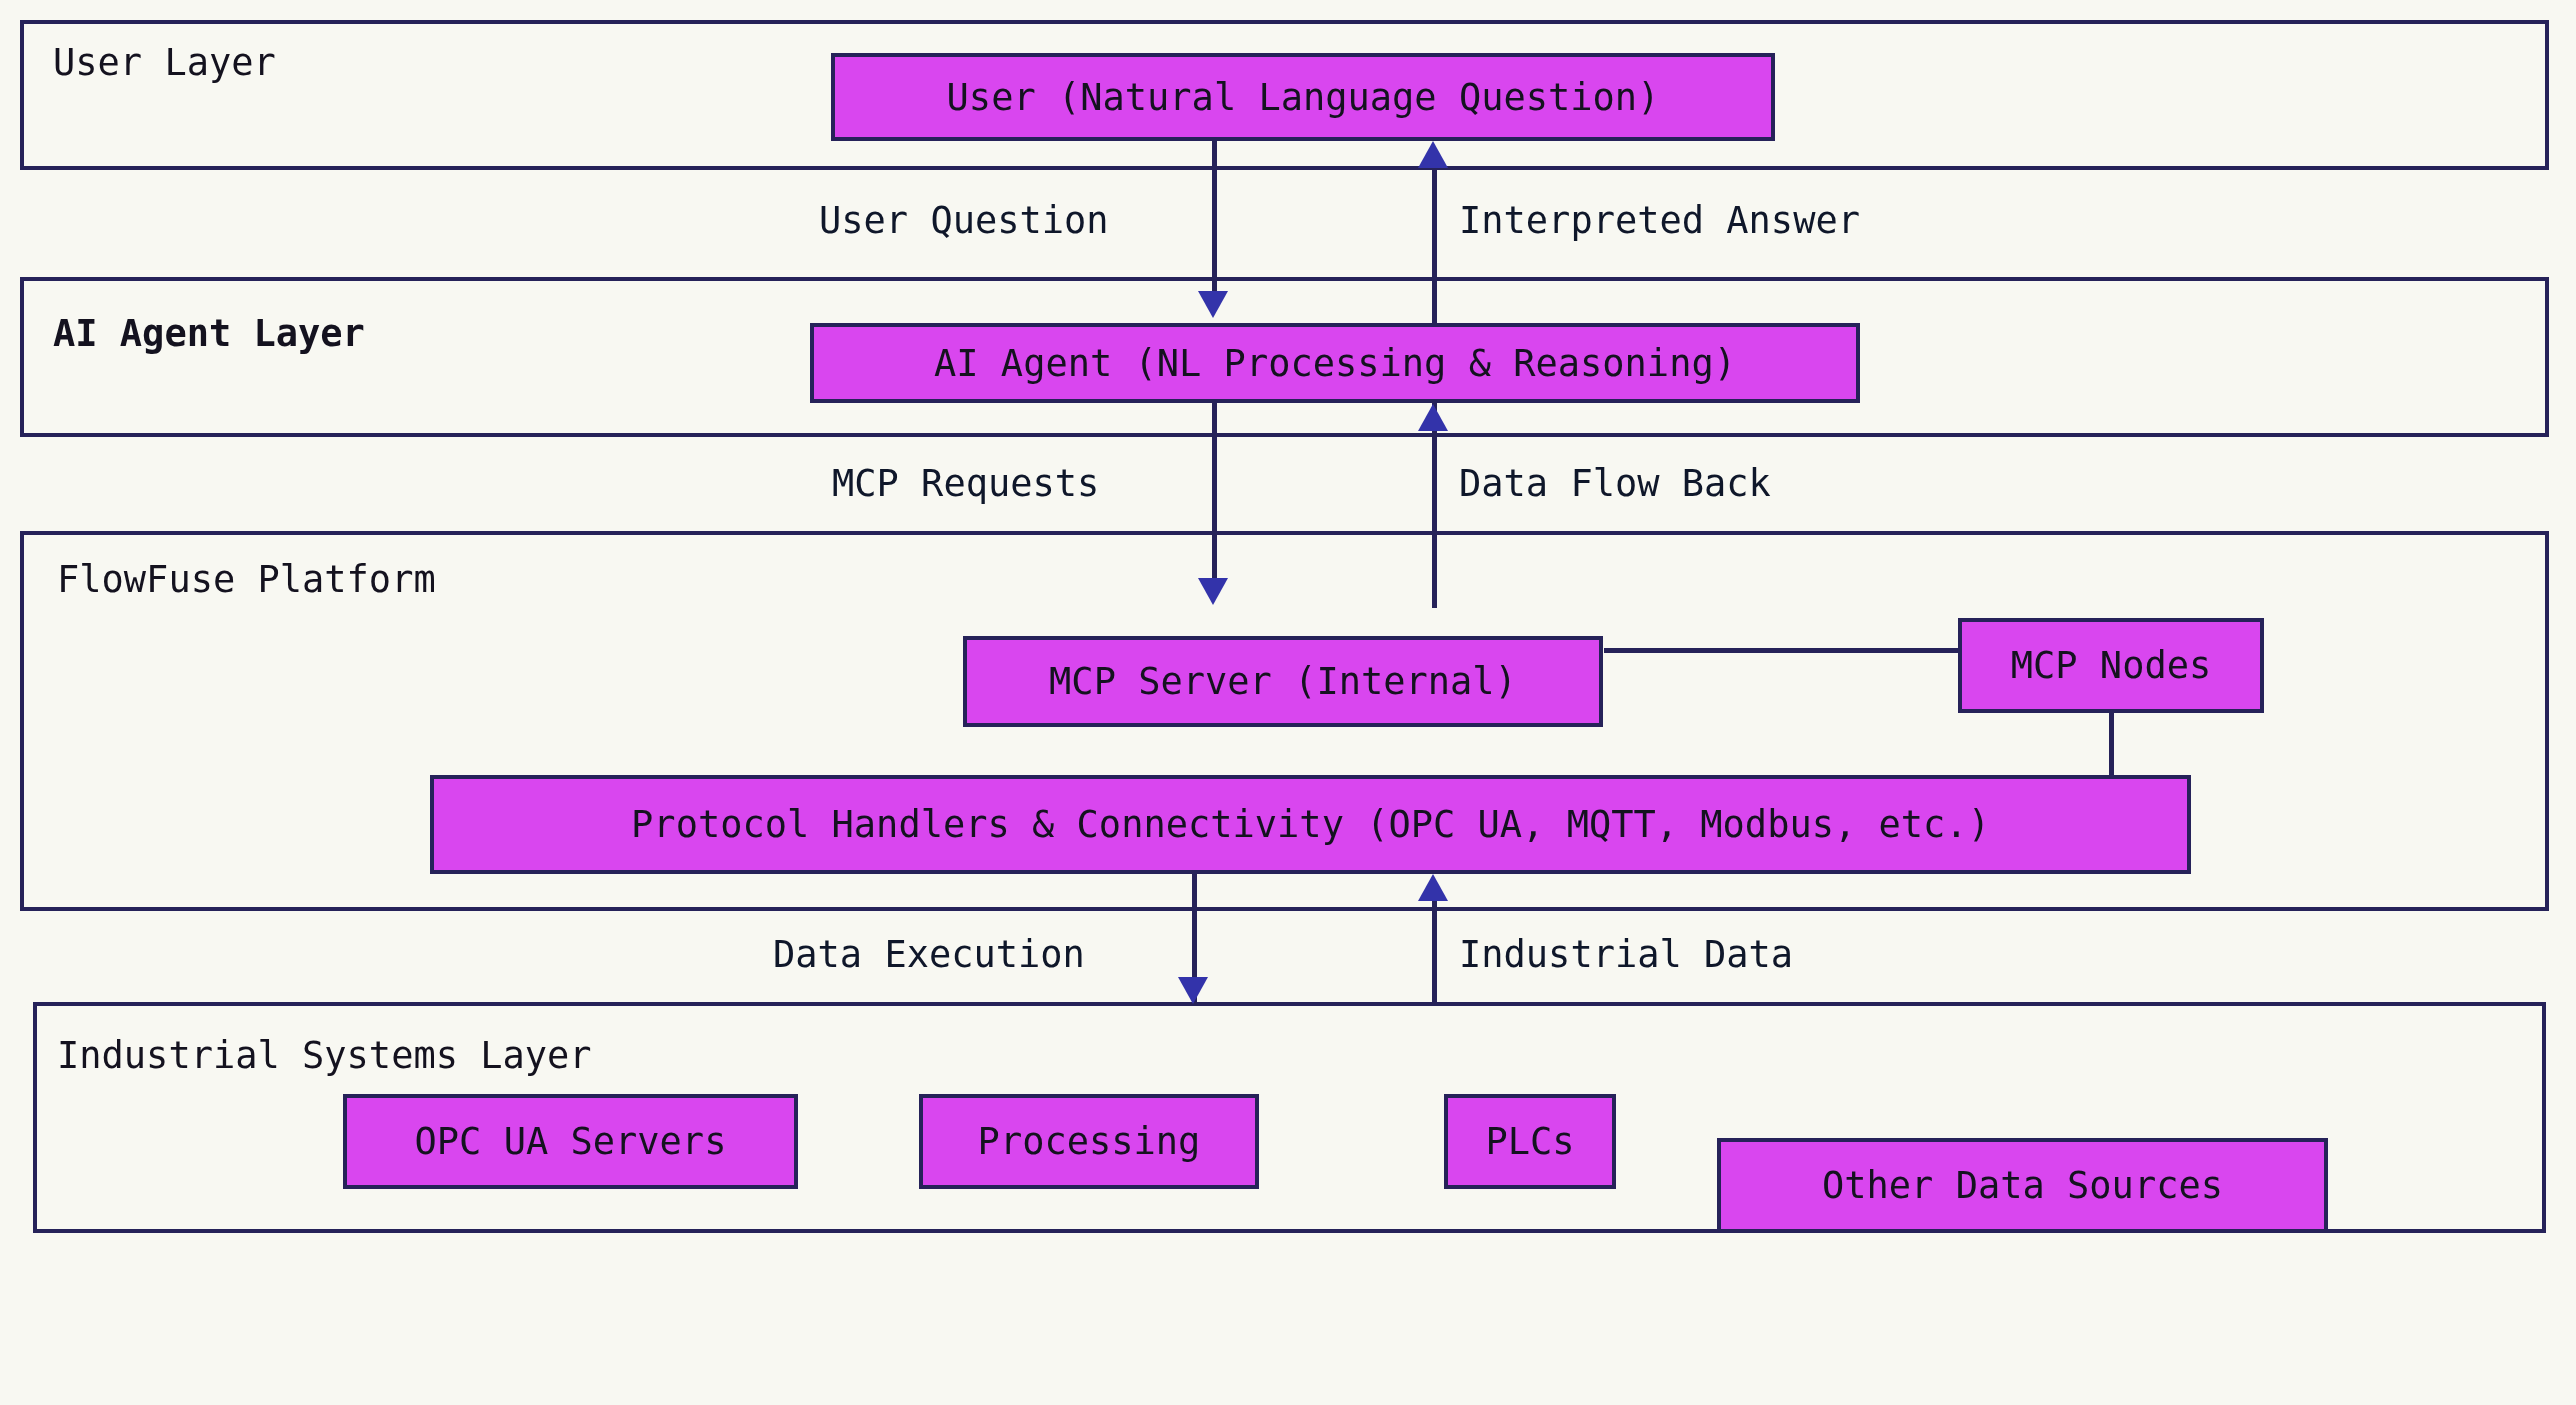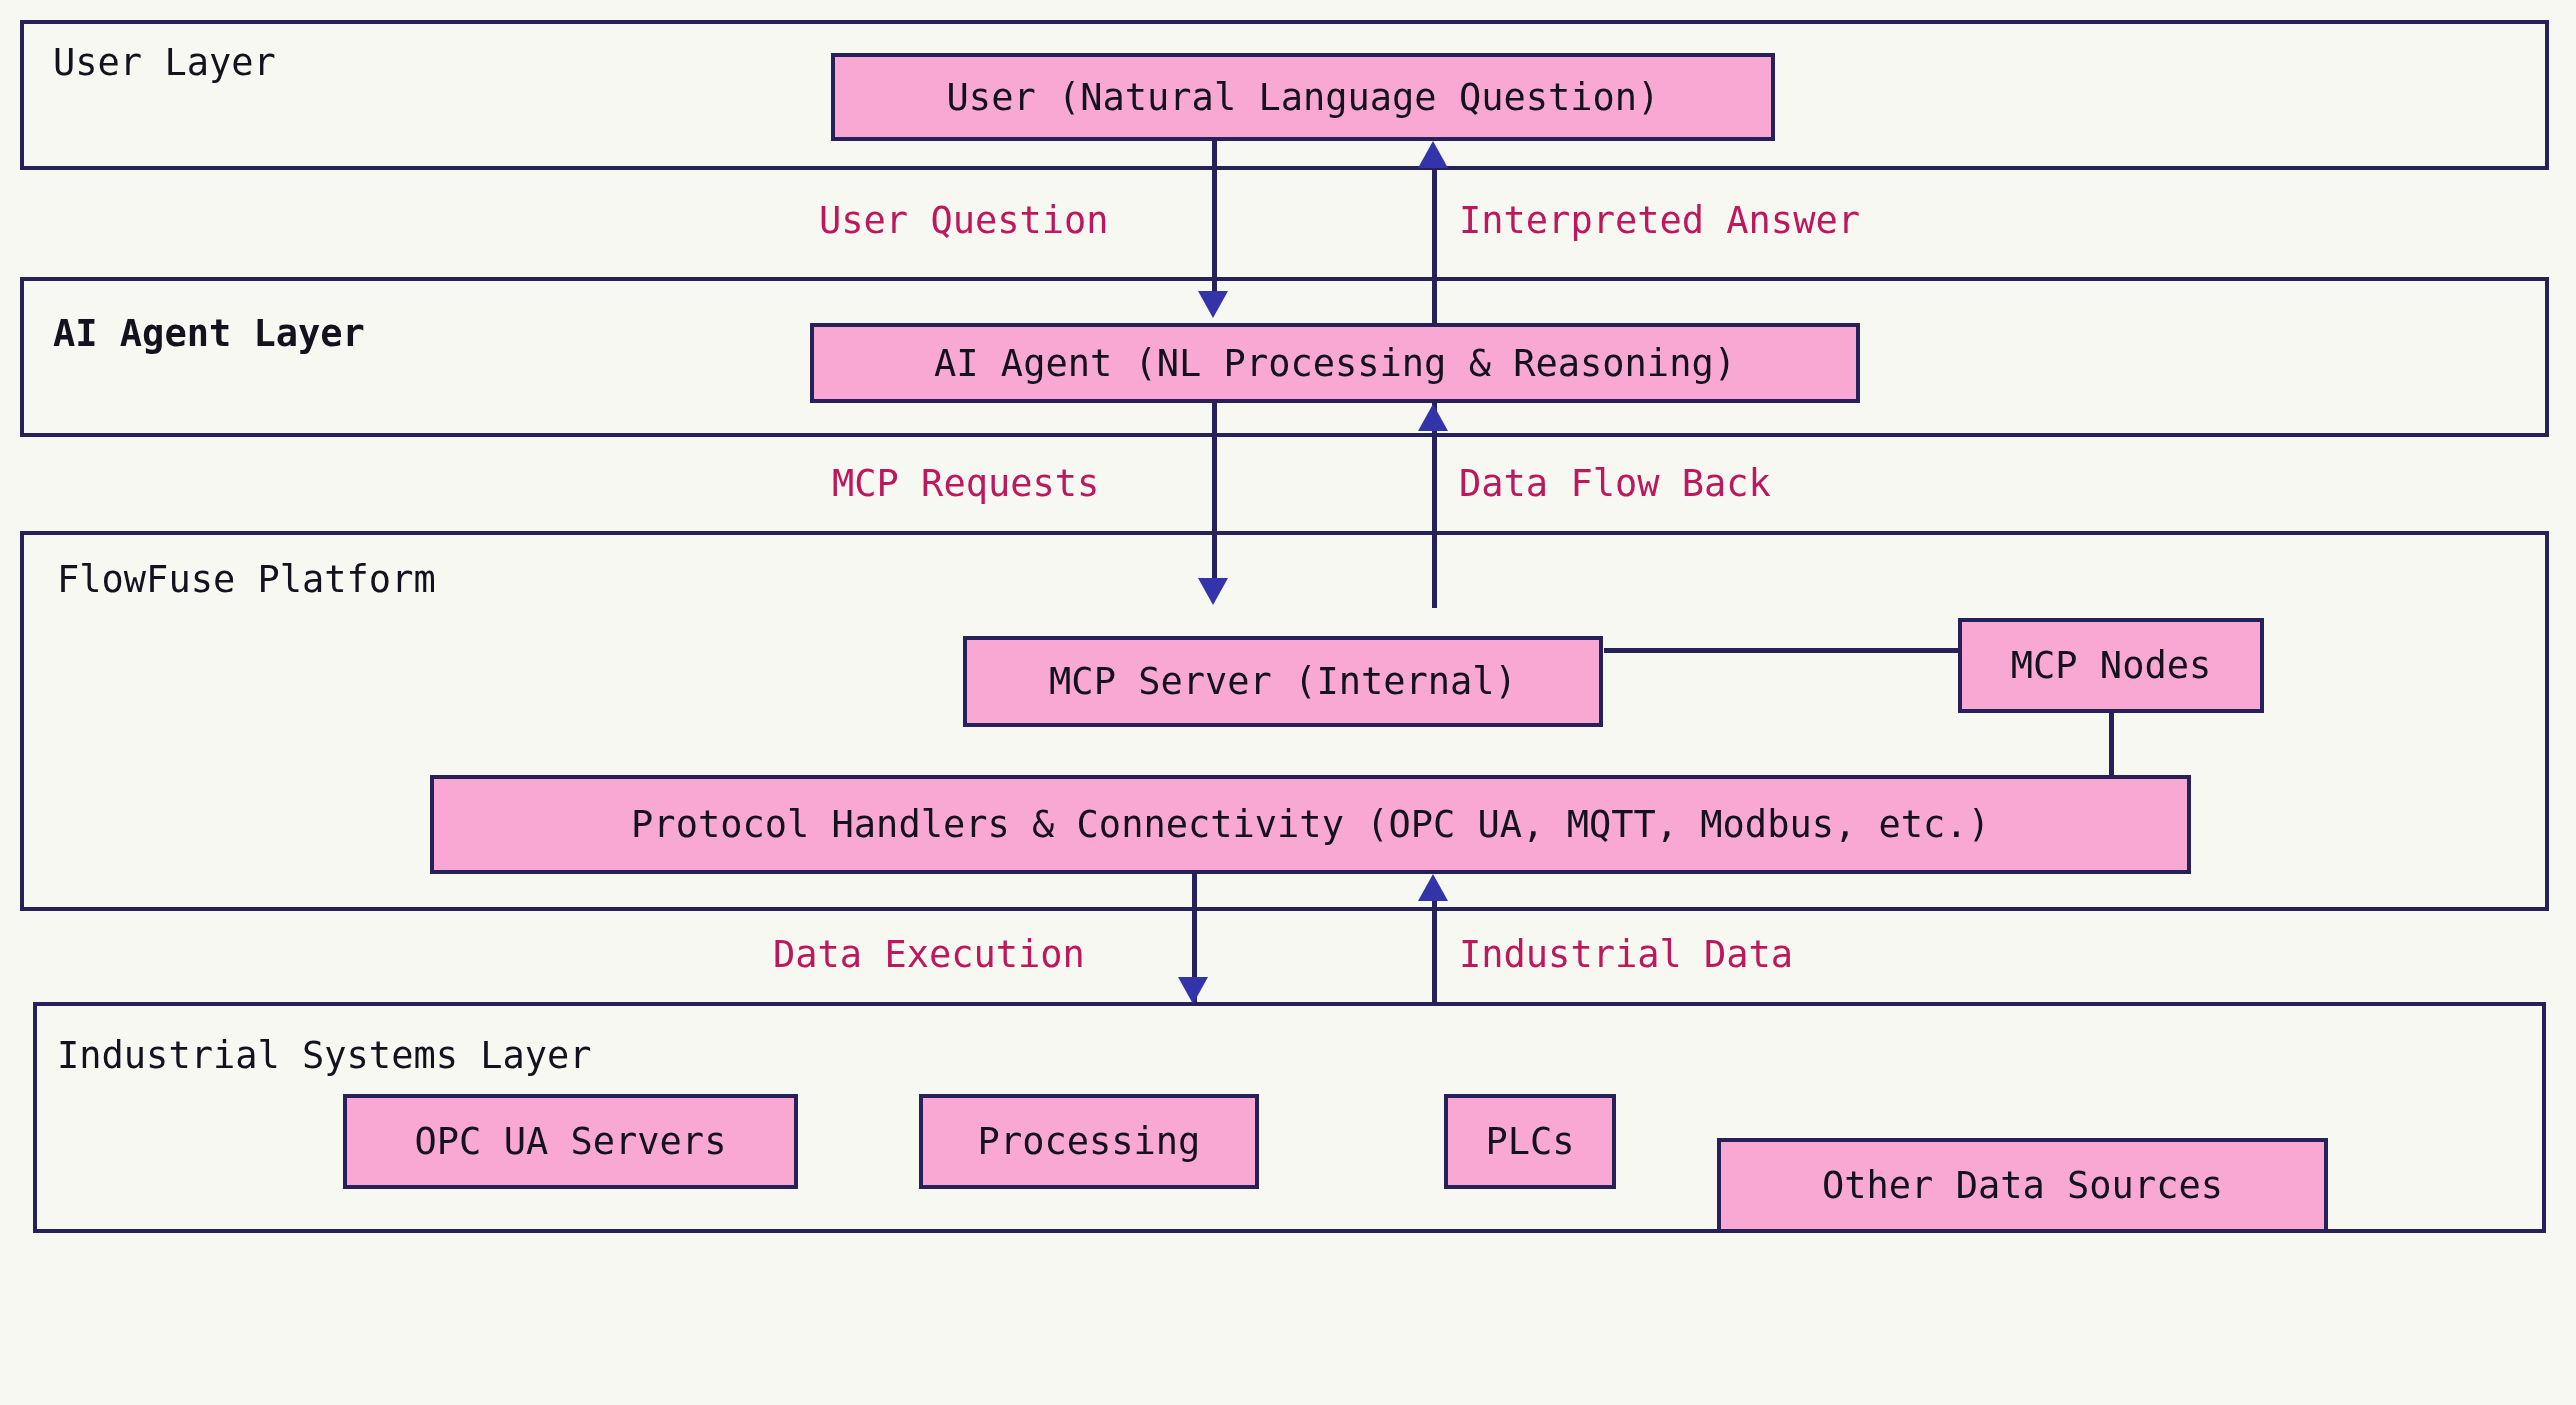--- a/index.html
+++ b/index.html
@@ -32,21 +32,21 @@
     color: #14121f;
     white-space: nowrap;
     letter-spacing: 0px;
   }
 
   
   .node {
     position: absolute;
     box-sizing: border-box;
     border: 4.6px solid #262259;
-    background: #f9a8d4;
+    background: #d946ef;
     display: flex;
     align-items: center;
     justify-content: center;
     color: #14121f;
     font-size: 37px;
     white-space: nowrap;
     z-index: 5;
   }
 
   
@@ -65,21 +65,21 @@
     border-left: 15.6px solid transparent;
     border-right: 15.6px solid transparent;
     z-index: 3;
   }
   .arrow-down { border-top: 27.4px solid #3333aa; }
   .arrow-up   { border-bottom: 27.4px solid #3333aa; }
 
   .edge-label {
     position: absolute;
     font-size: 37px;
-    color: #be185d;
+    color: #0f172a;
     white-space: nowrap;
     z-index: 4;
   }
 </style>
 </head>
 <body>
 
 <div id="canvas">
 
   <div class="layer" style="left:20px; top:20px; width:2529px; height:150px;"></div>

